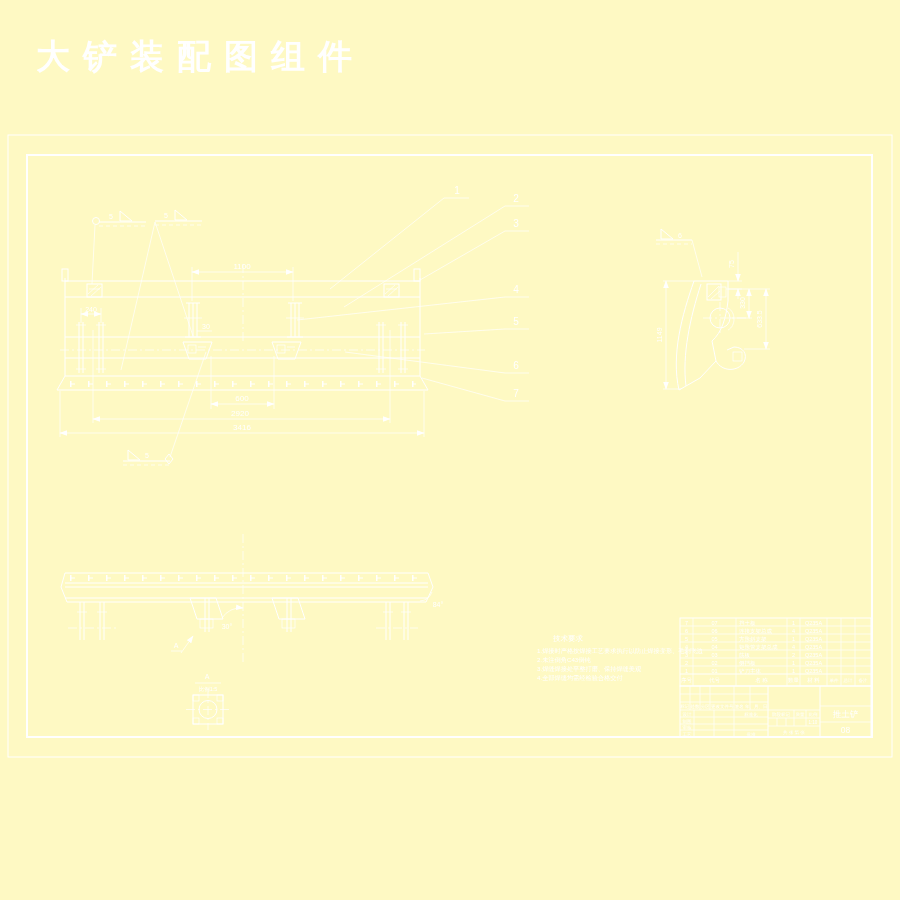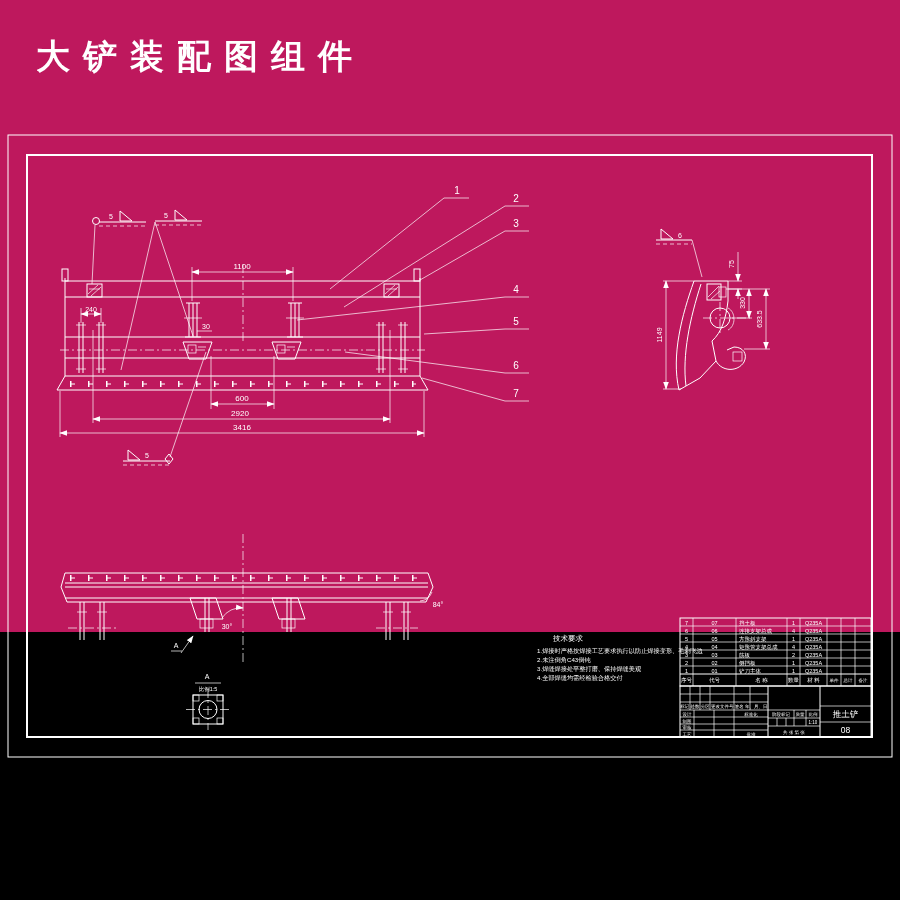--- a/index.html
+++ b/index.html
@@ -1,16 +1,16 @@
 <!DOCTYPE html>
 <html><head>
 <meta charset="utf-8">
 <style>
   html,body{margin:0;padding:0;background:#000;width:900px;height:900px;overflow:hidden}
-  #stage{position:relative;width:900px;height:632px;background:#be185d}
+  #stage{position:relative;width:900px;height:900px;background:#fef9c3}
   svg{position:absolute;left:0;top:0}
   svg text{font-family:"Liberation Sans",sans-serif;fill:#fff}
   .red-title{font-family:"Liberation Serif",serif;font-weight:bold;font-size:34px;letter-spacing:13px}
   .ln{stroke:#fff;fill:none;stroke-width:1}
   .thick{stroke-width:2}
   .thin{stroke-width:0.7}
   .cl{stroke:#fff;fill:none;stroke-width:0.7;stroke-dasharray:9 3 2 3}
   .dsh{stroke:#fff;fill:none;stroke-width:0.7;stroke-dasharray:4 3}
   .dim{font-size:8px;text-anchor:middle}
   .dim7{font-size:7px;text-anchor:middle}

